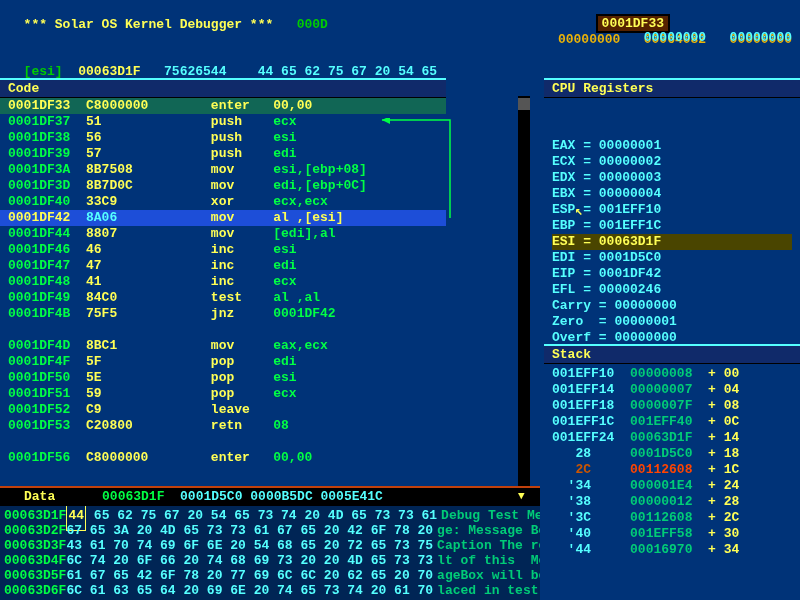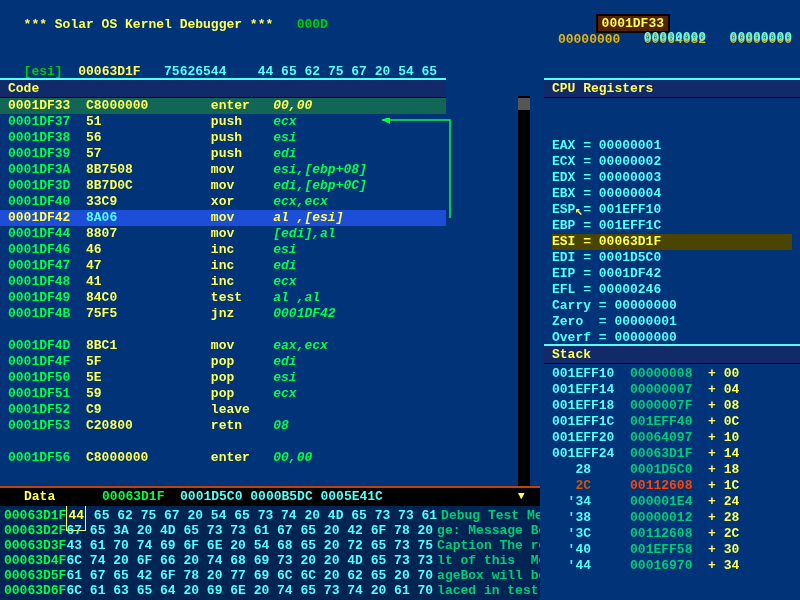--- a/index.html
+++ b/index.html
@@ -36,21 +36,21 @@
   .panel-hdr {
     background:#102a6a; border-top:2px solid #55ffff; border-bottom:1px solid #000;
     color:#ffff55; padding:1px 8px; margin-top:4px;
   }
   .code-panel { position:absolute; left:0; top:74px; width:446px; }
   .code-body { height:400px; overflow:hidden; }
   .code-row { white-space:pre; padding:0 8px; height:16px; line-height:16px; }
   .code-row .addr { color:#00ff44; }
   .code-row .bytes { color:#ffff55; }
   .code-row .mnem { color:#ffff55; }
-  .code-row .ops { color:#00ff44;font-style:italic; }
+  .code-row .ops { color:#00ff44; }
   .code-row.hl1 { background:#116655; }
   .code-row.hl1 .addr,.code-row.hl1 .bytes,.code-row.hl1 .mnem,.code-row.hl1 .ops{ color:#ffff55;}
   .code-row.hl2 { background:#1d4ed8; }
   .code-row.hl2 .addr{color:#ffff55;} .code-row.hl2 .bytes{color:#55ffff;}
   .code-row.hl2 .mnem{color:#ffff55;} .code-row.hl2 .ops{color:#ffff55;}
   .reg-panel { position:absolute; right:0; top:74px; width:256px; }
   .reg-body { padding:2px 8px;margin-top:38px; }
   .reg-row { white-space:pre; height:16px; line-height:16px; }
   .reg-row.hl { background:#4a4500; color:#ffff55; }
   .stack-panel { position:absolute; right:0; top:340px; width:256px; }
@@ -144,21 +144,20 @@
 </div>
 <div class="cursor-arrow">↖</div>
 
 <div class="stack-panel">
   <div class="panel-hdr">Stack</div>
   <div class="stack-body" id="stack-body">
       <div class="stack-row"><span class="a">001EFF10</span>  <span class="b">00000008</span>  <span class="c">+ 00</span></div>
       <div class="stack-row"><span class="a">001EFF14</span>  <span class="b">00000007</span>  <span class="c">+ 04</span></div>
       <div class="stack-row"><span class="a">001EFF18</span>  <span class="b">0000007F</span>  <span class="c">+ 08</span></div>
       <div class="stack-row"><span class="a">001EFF1C</span>  <span class="b">001EFF40</span>  <span class="c">+ 0C</span></div>
-      <div class="stack-row"><span class="a">001EFF20</span>  <span class="b">00064097</span>  <span class="c">+ 10</span></div>
       <div class="stack-row"><span class="a">001EFF24</span>  <span class="b">00063D1F</span>  <span class="c">+ 14</span></div>
       <div class="stack-row"><span class="a">   28   </span>  <span class="b">0001D5C0</span>  <span class="c">+ 18</span></div>
       <div class="stack-row sel"><span class="a">   2C   </span>  <span class="b">00112608</span>  <span class="c">+ 1C</span></div>
       <div class="stack-row"><span class="a">  '34   </span>  <span class="b">000001E4</span>  <span class="c">+ 24</span></div>
       <div class="stack-row"><span class="a">  '38   </span>  <span class="b">00000012</span>  <span class="c">+ 28</span></div>
       <div class="stack-row"><span class="a">  '3C   </span>  <span class="b">00112608</span>  <span class="c">+ 2C</span></div>
       <div class="stack-row"><span class="a">  '40   </span>  <span class="b">001EFF58</span>  <span class="c">+ 30</span></div>
       <div class="stack-row"><span class="a">  '44   </span>  <span class="b">00016970</span>  <span class="c">+ 34</span></div>
     </div>
 </div>

